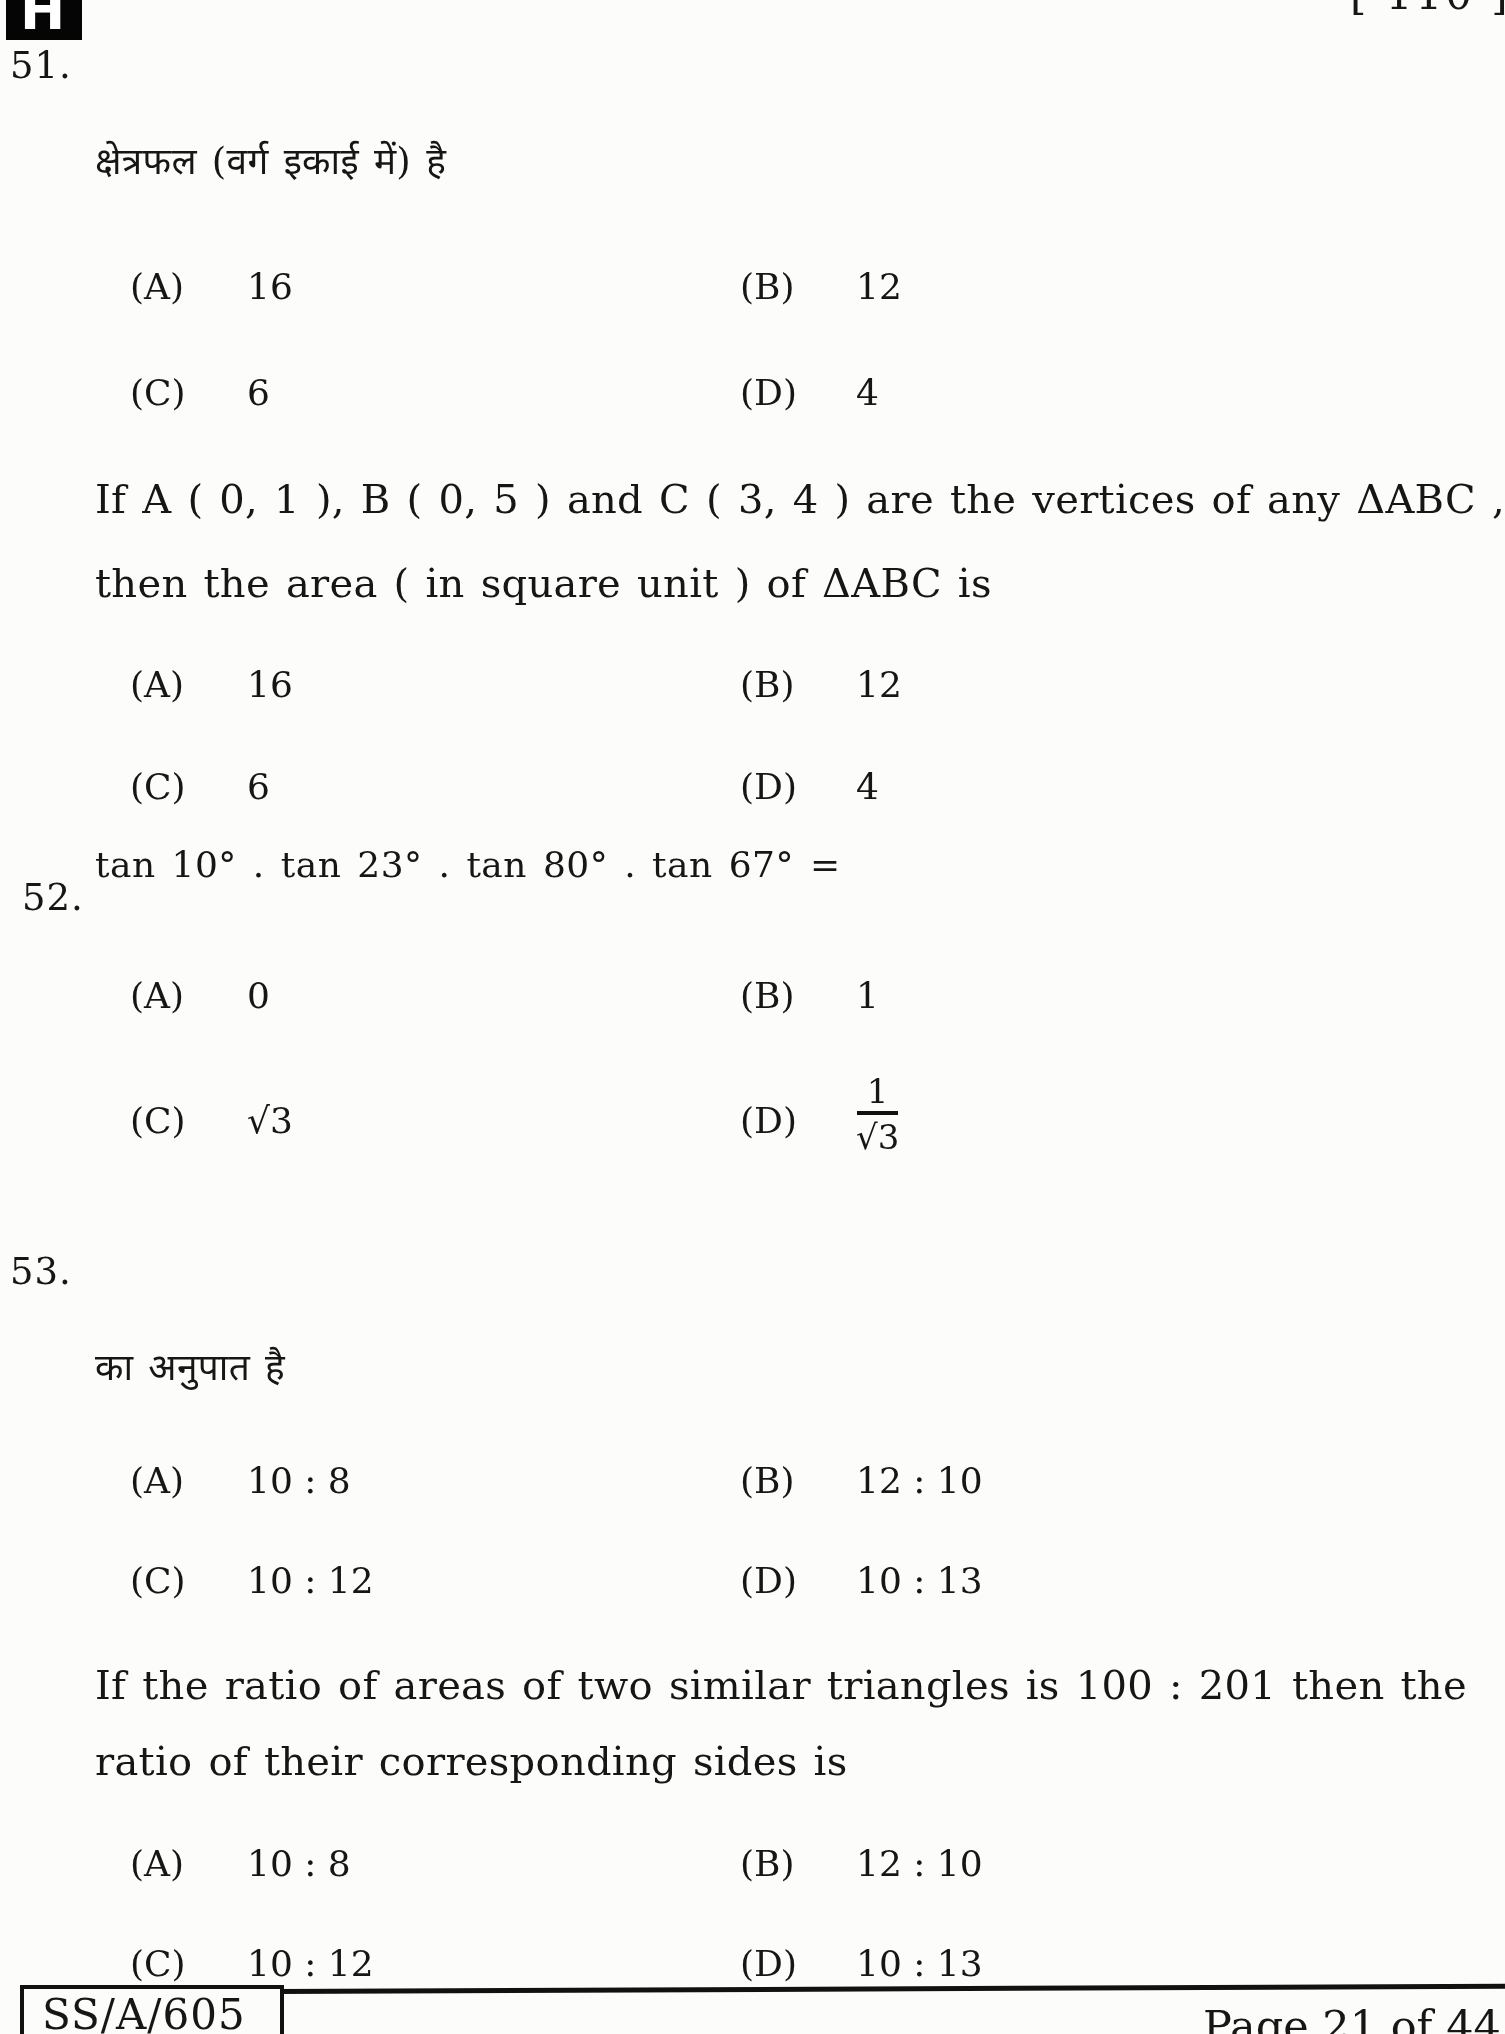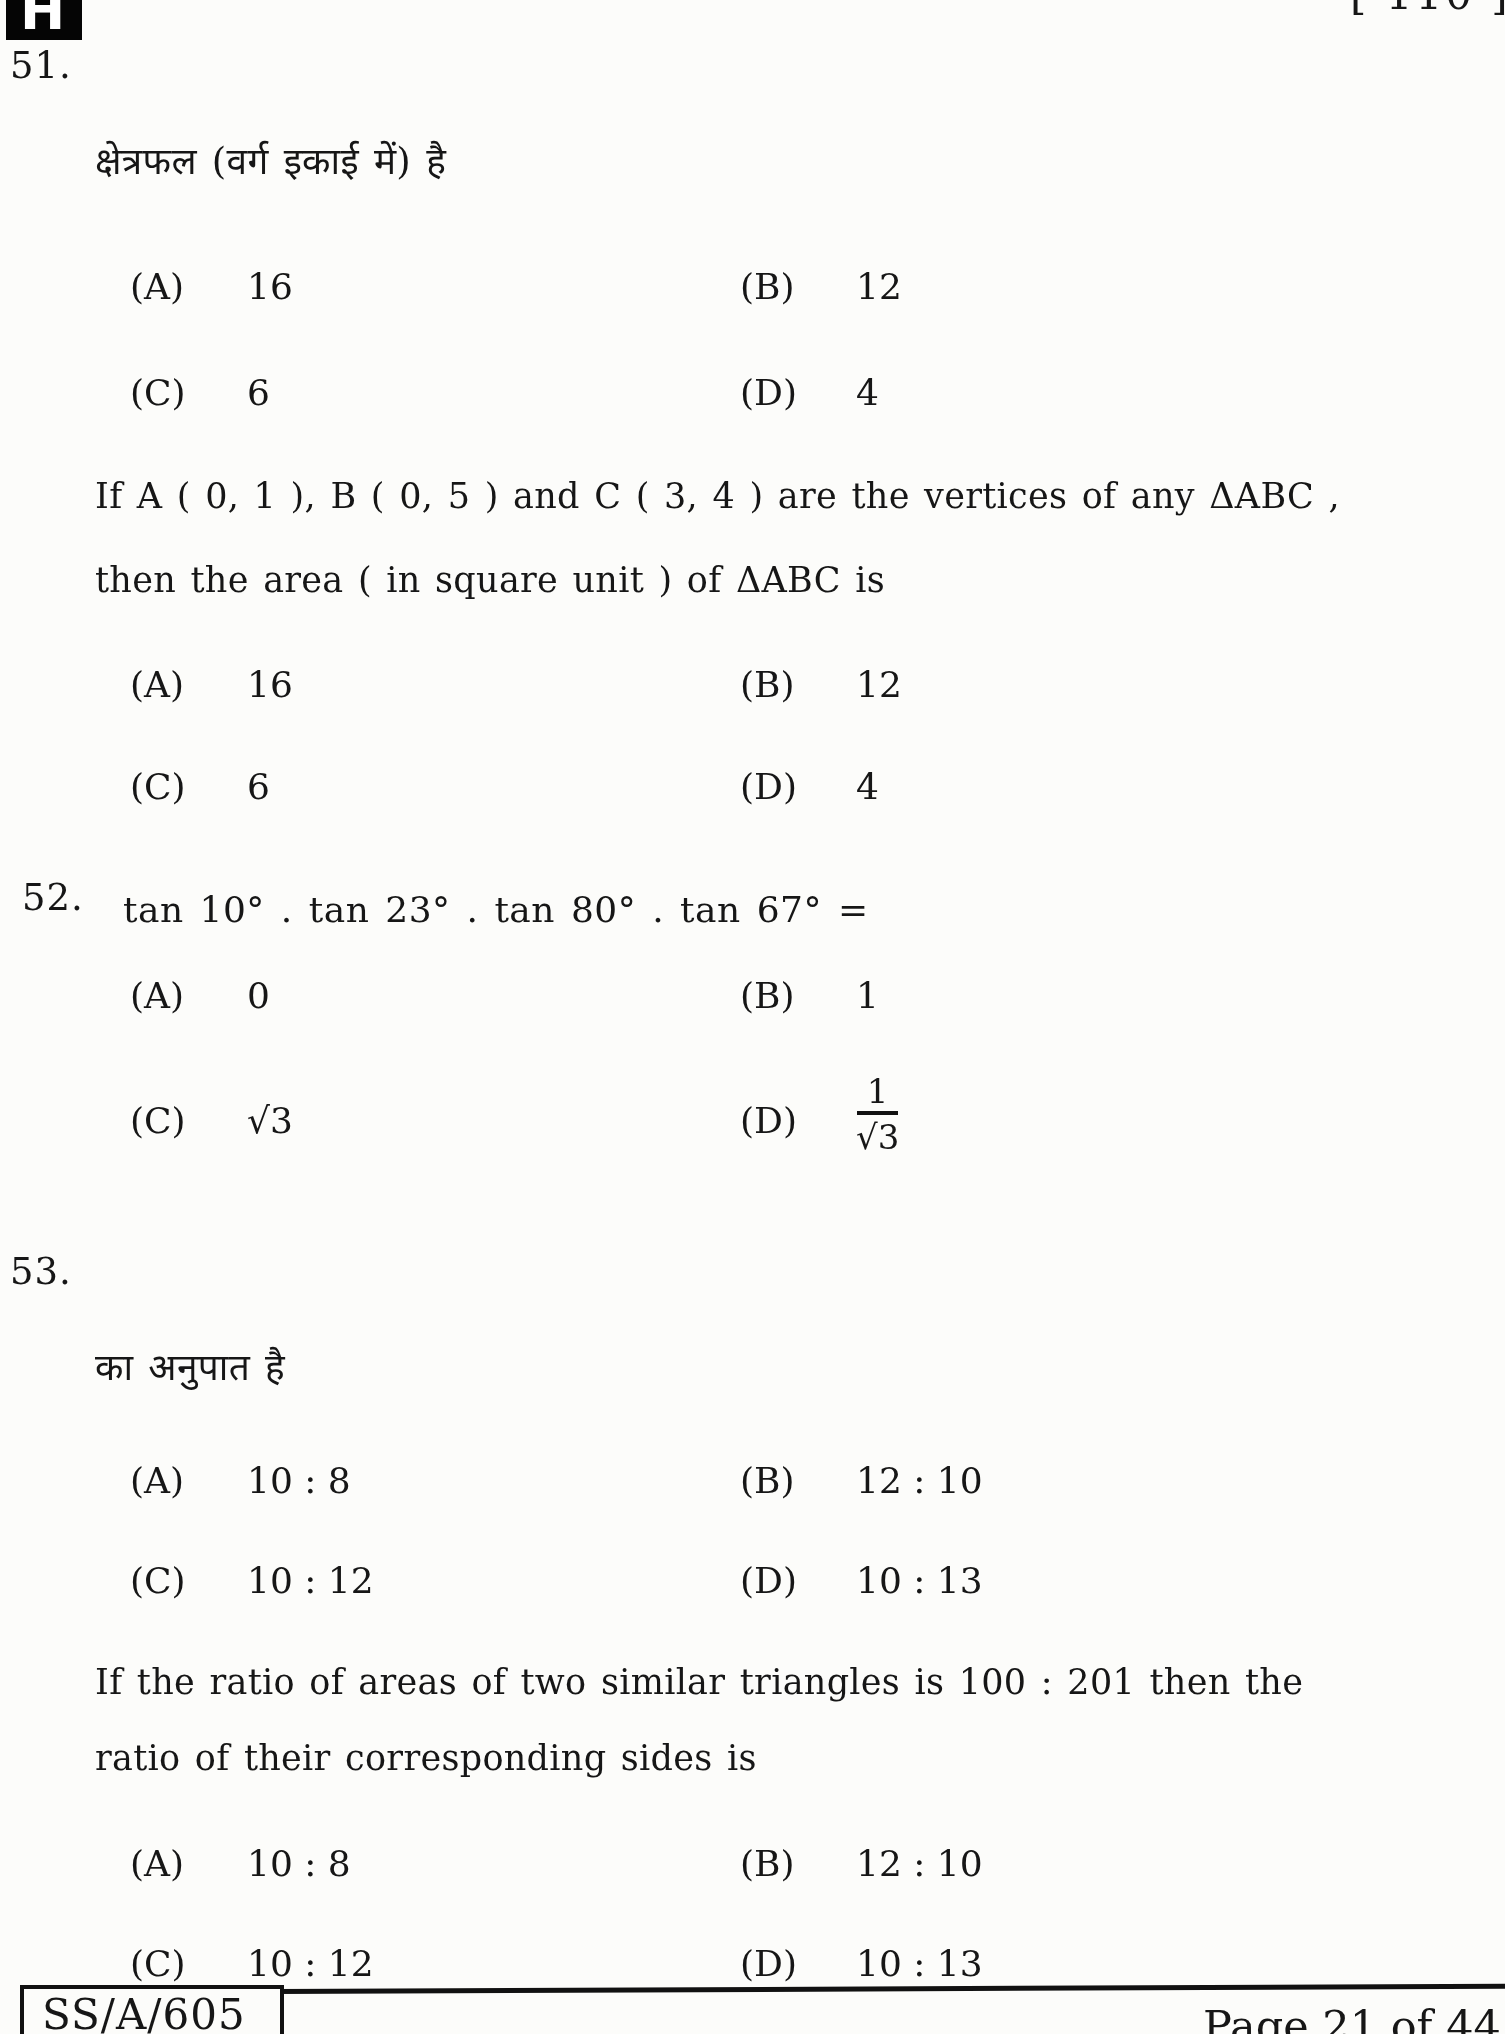--- a/index.html
+++ b/index.html
@@ -3,21 +3,21 @@
 <meta charset="utf-8">
 <style>
   html,body{margin:0;padding:0;background:#e8e8e8;}
   .page{
     position:relative;width:1505px;height:2034px;margin:0 auto;
     background:#fcfcfa;overflow:hidden;
     font-family:"DejaVu Serif","Liberation Serif",serif;color:#161616;
   }
   .abs{position:absolute;}
   .qnum{font-size:37px;letter-spacing:1px;}
-  .qtext{font-size:35px;letter-spacing:0.3px;word-spacing:3px;white-space:nowrap;}
+  .qtext{font-size:40px;letter-spacing:0.3px;word-spacing:3px;white-space:nowrap;}
   .hindi{font-size:37px;}
   .opt-row{position:absolute;left:0;top:0;width:100%;height:0;}
   .opt-row > span{position:absolute;top:0;font-size:36px;white-space:nowrap;}
   .lbl1{left:130px;}
   .val1{left:247px;}
   .lbl2{left:740px;}
   .val2{left:856px;}
   .logo-box{
     left:6px;top:0;width:76px;height:40px;background:#050505;overflow:hidden;
   }
@@ -85,21 +85,21 @@
     <span class="val2">12</span>
   </div>
   <div class="opt-row" style="top:766px;">
     <span class="lbl1">(C)</span>
     <span class="val1">6</span>
     <span class="lbl2">(D)</span>
     <span class="val2">4</span>
   </div>
 
   <div class="abs qnum" style="left:2px;top:876px;margin-left:20px;">52.</div>
-  <div class="abs eq" style="left:95px;top:889px;margin-left:28px;">tan 10° . tan 23° . tan 80° . tan 67° =</div>
+  <div class="abs eq" style="left:95px;top:844px;">tan 10° . tan 23° . tan 80° . tan 67° =</div>
 
   <div class="opt-row" style="top:975px;">
     <span class="lbl1">(A)</span>
     <span class="val1">0</span>
     <span class="lbl2">(B)</span>
     <span class="val2">1</span>
   </div>
   <div class="opt-row" style="top:1100px;">
     <span class="lbl1">(C)</span>
     <span class="val1">√3</span>

